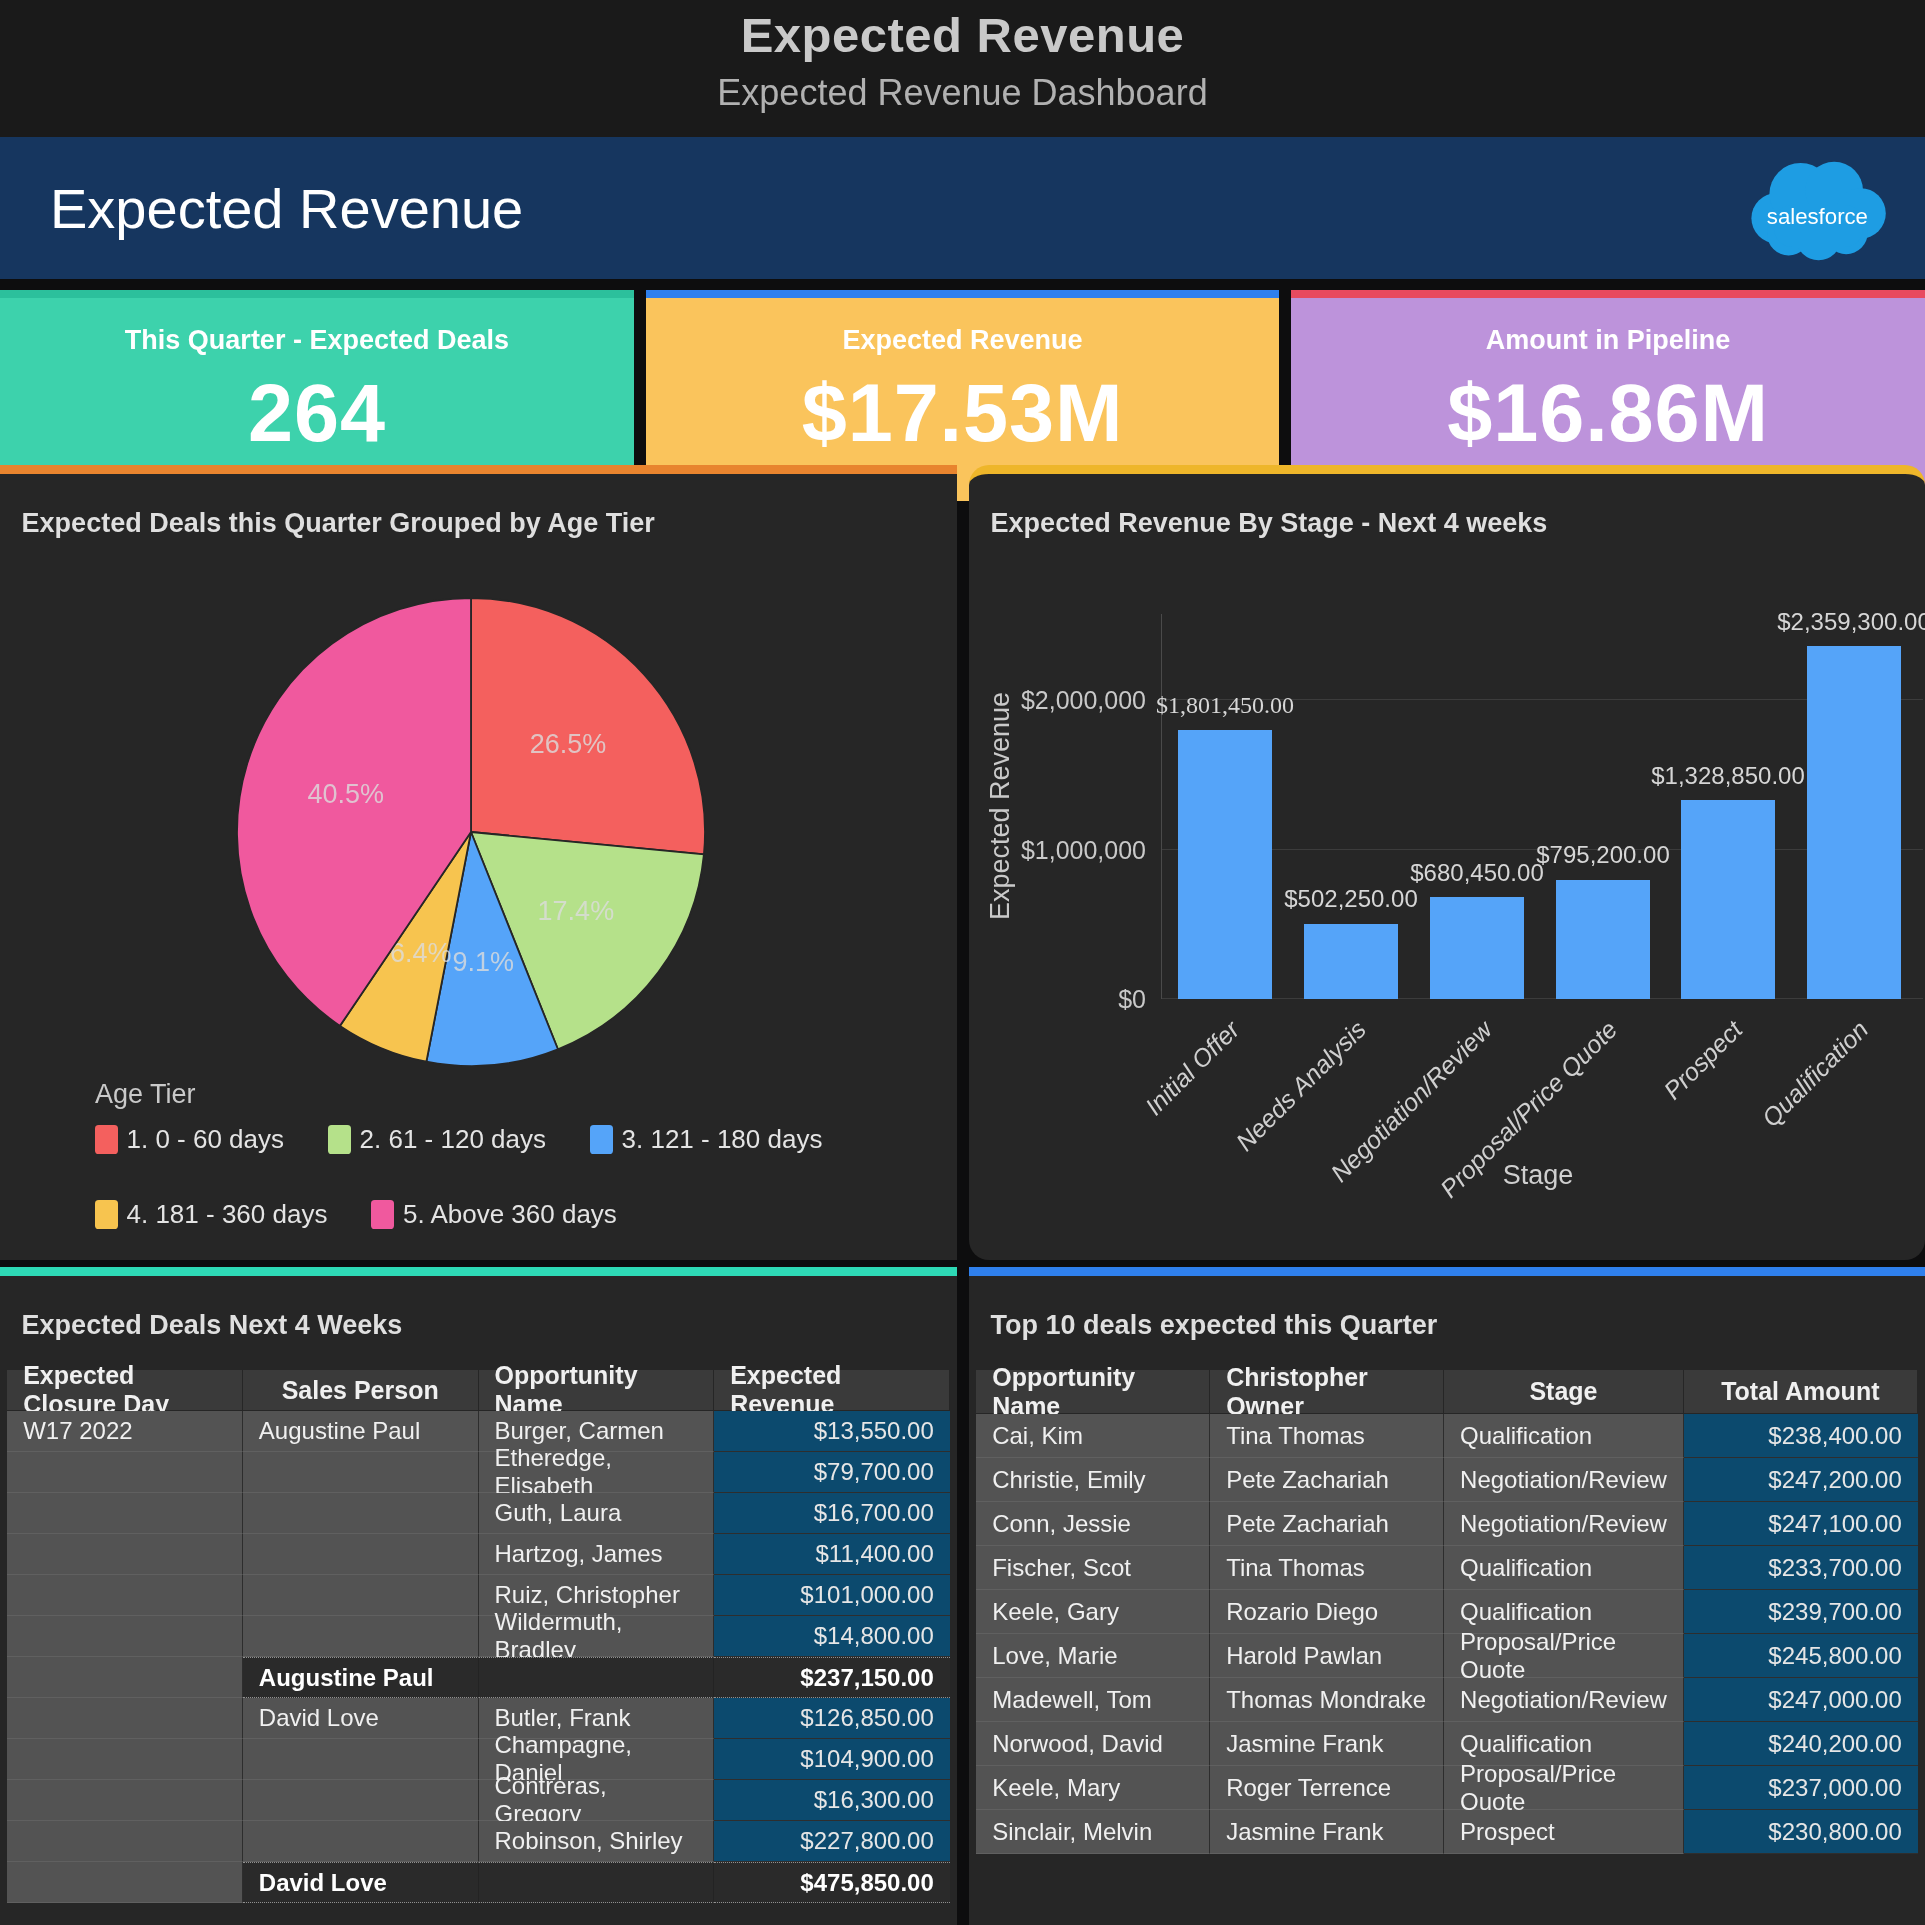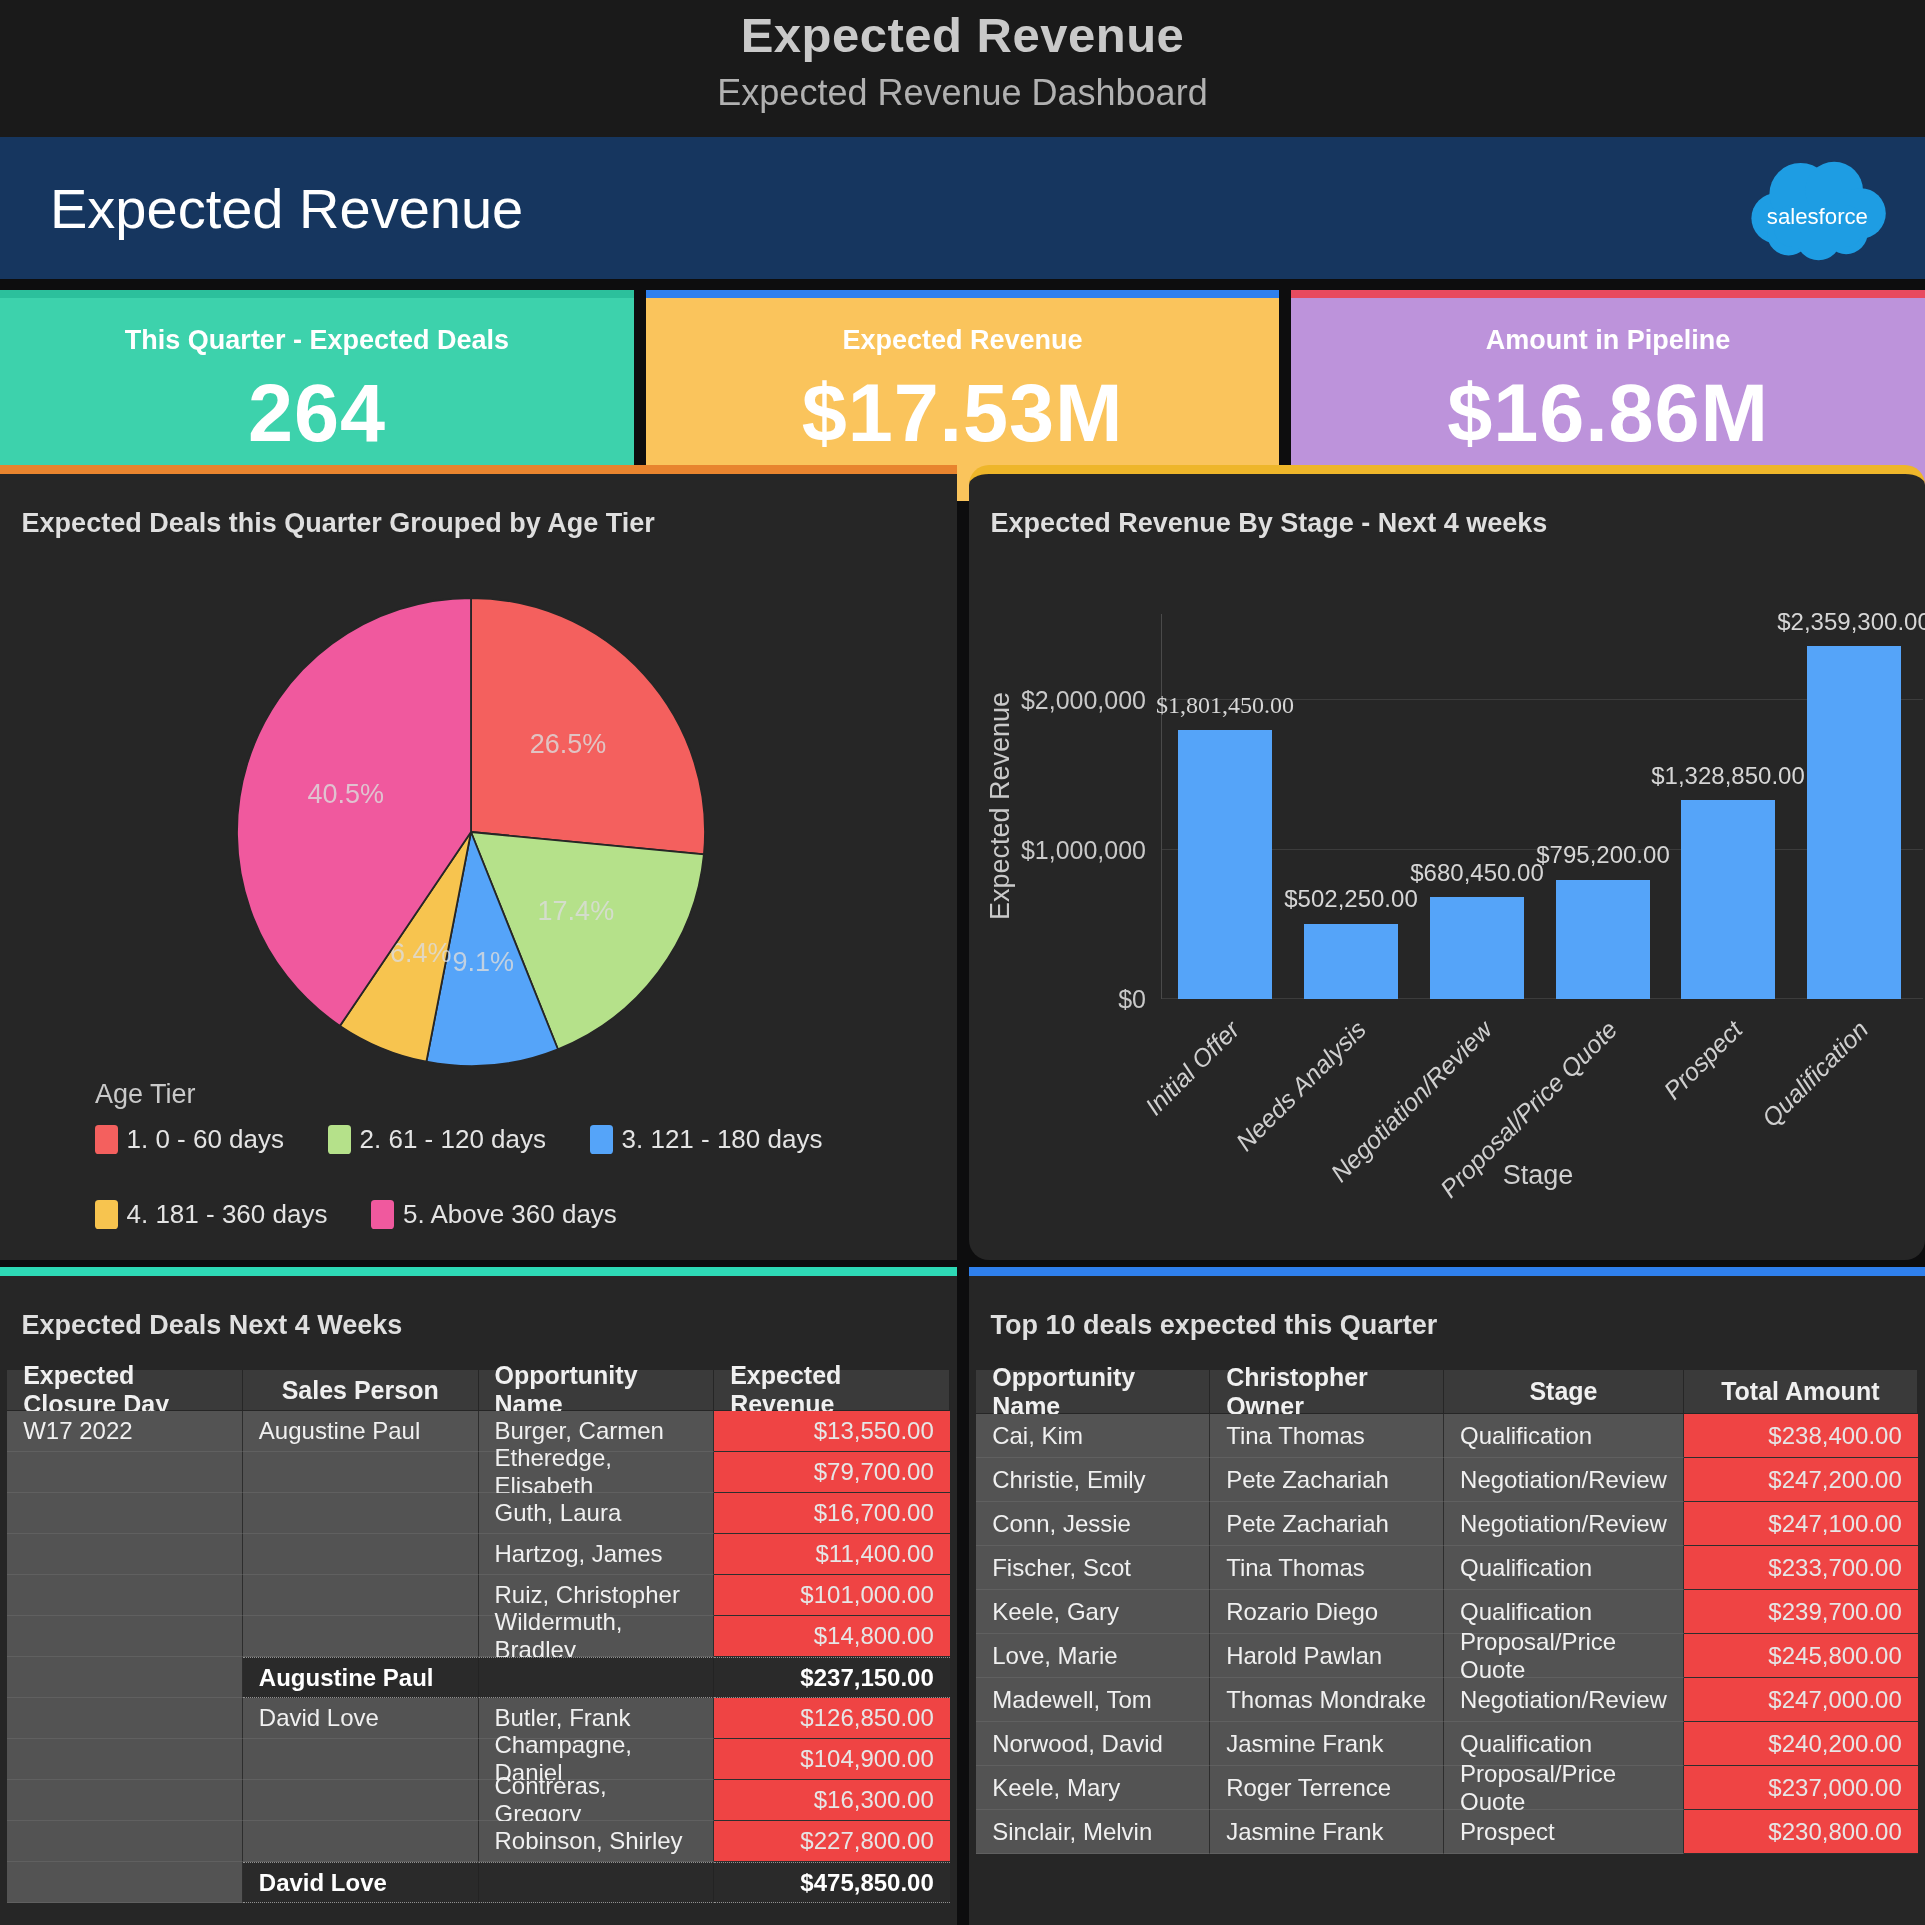--- a/index.html
+++ b/index.html
@@ -88,21 +88,21 @@
   .dtable { display:grid; grid-template-columns:repeat(4,1fr); margin:29px 7.2px 0 7.2px; }
   .trow { display:contents; }
   .tcell { display:flex; align-items:center; padding:0 16px; font-size:24px; color:#f0f0f0; }
   .th {
     height:50px; background:#3a3a3a; font-size:25px; font-weight:700;
     justify-content:center; border-right:1.8px solid #262626; border-bottom:1.8px solid #262626;
   }
   .lt .tcell { height:41px; }
   .rt .tcell { height:44px; }
   .group { background:#535353; border-right:1.8px solid #2d2d2d; border-bottom:0.9px solid #606060; }
-  .rev   { background:#ef4444; justify-content:flex-end; border-bottom:0.9px solid #2e2e2e; color:#e6e6e6;text-align:right; }
+  .rev   { background:#0c4a6e; justify-content:flex-end; border-bottom:0.9px solid #2e2e2e; color:#e6e6e6;text-align:right; }
   .sub   { background:#2a2a2a; font-weight:700; border-top:1.8px dotted #909090; border-bottom:1.8px dotted #909090; color:#fff; }
   .sub.rev-cell { justify-content:flex-end; }
   .sub.mid { border-right:1.8px solid #232323; }
 </style>
 </head>
 <body>
 
 <div class="page">
 
   <header class="app-header">

